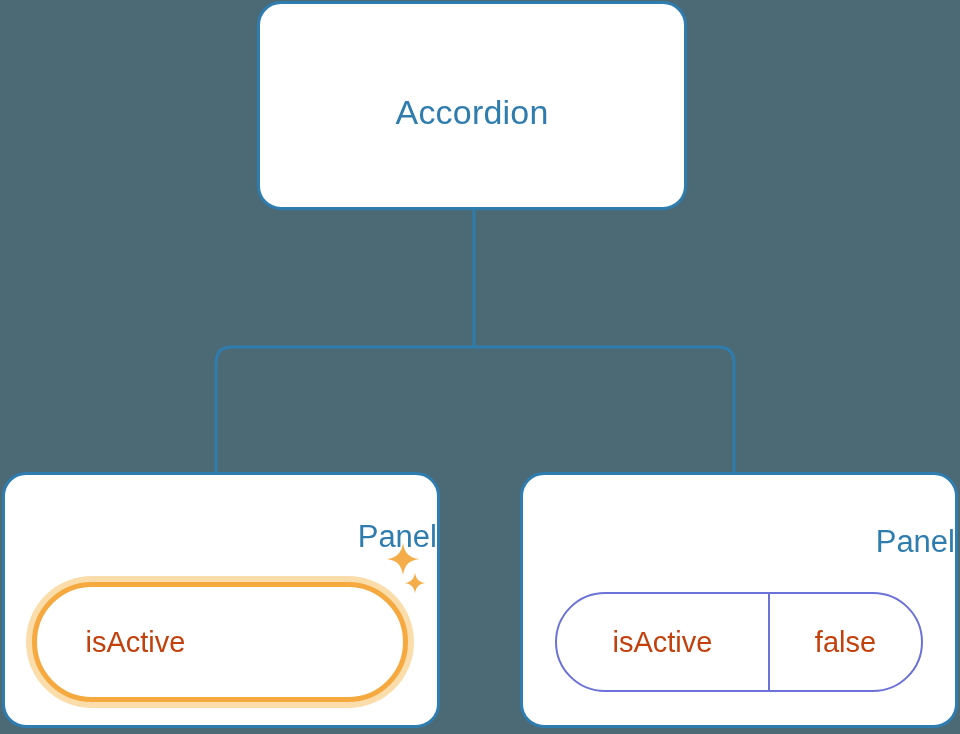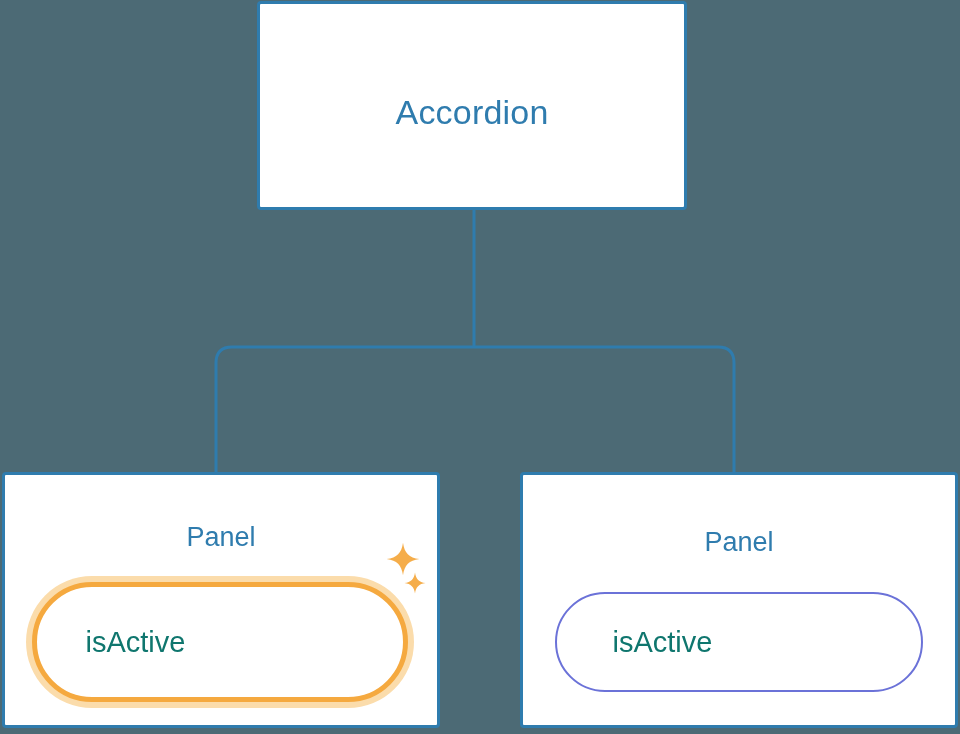--- a/index.html
+++ b/index.html
@@ -27,21 +27,21 @@
     top: 0;
     width: 960px;
     height: 734px;
   }
 
   
   .node-card {
     position: absolute;
     background: #ffffff;
     border: 3px solid #2f7cae;
-    border-radius: 4px;
+    border-radius: 24px;
     box-sizing: border-box;
   }
 
   
   #root-node {
     left: 257px;
     top: 1px;
     width: 430px;
     height: 209px;
   }
@@ -67,44 +67,44 @@
   #panel-right {
     left: 520px;
     top: 472px;
     width: 438px;
     height: 256px;
   }
   .node-title {
     position: absolute;
     left: 0;
     right: 0;
-    text-align: center;
+    text-align: right;
     color: #2f7cae;
-    font-size: 27px;
+    font-size: 31px;
     line-height: 36px;
   }
   #panel-left .node-title { top: 44px; }
   #panel-right .node-title { top: 49px; }
 
   
   .prop-pill {
     position: absolute;
     display: flex;
     align-items: stretch;
     box-sizing: border-box;
     border-radius: 999px;
     background: #ffffff;
   }
   .prop-key, .prop-val {
     display: flex;
     align-items: center;
     justify-content: center;
     box-sizing: border-box;
     font-size: 29px;
-    color: #0f766e;
+    color: #c2410c;
     white-space: nowrap;
   }
 
   
   #pill-left {
     left: 32px;
     top: 582px;
     width: 376px;
     height: 120px;
     border: 5px solid #f5a93f;
@@ -169,15 +169,16 @@
   <svg class="sparkle" id="sparkle-small" width="22" height="22" viewBox="0 0 100 100" xmlns="http://www.w3.org/2000/svg">
     <path d="M50,2 C54,32 68,46 98,50 C68,54 54,68 50,98 C46,68 32,54 2,50 C32,46 46,32 50,2 Z" fill="#f5ad4a"></path>
   </svg>
 
   <div class="node-card" id="panel-right">
     <div class="node-title">Panel</div>
   </div>
 
   <div class="prop-pill" id="pill-right">
     <div class="prop-key">isActive</div>
+    <div class="prop-val">false</div>
   </div>
 
 </div>
 
 </body></html>

